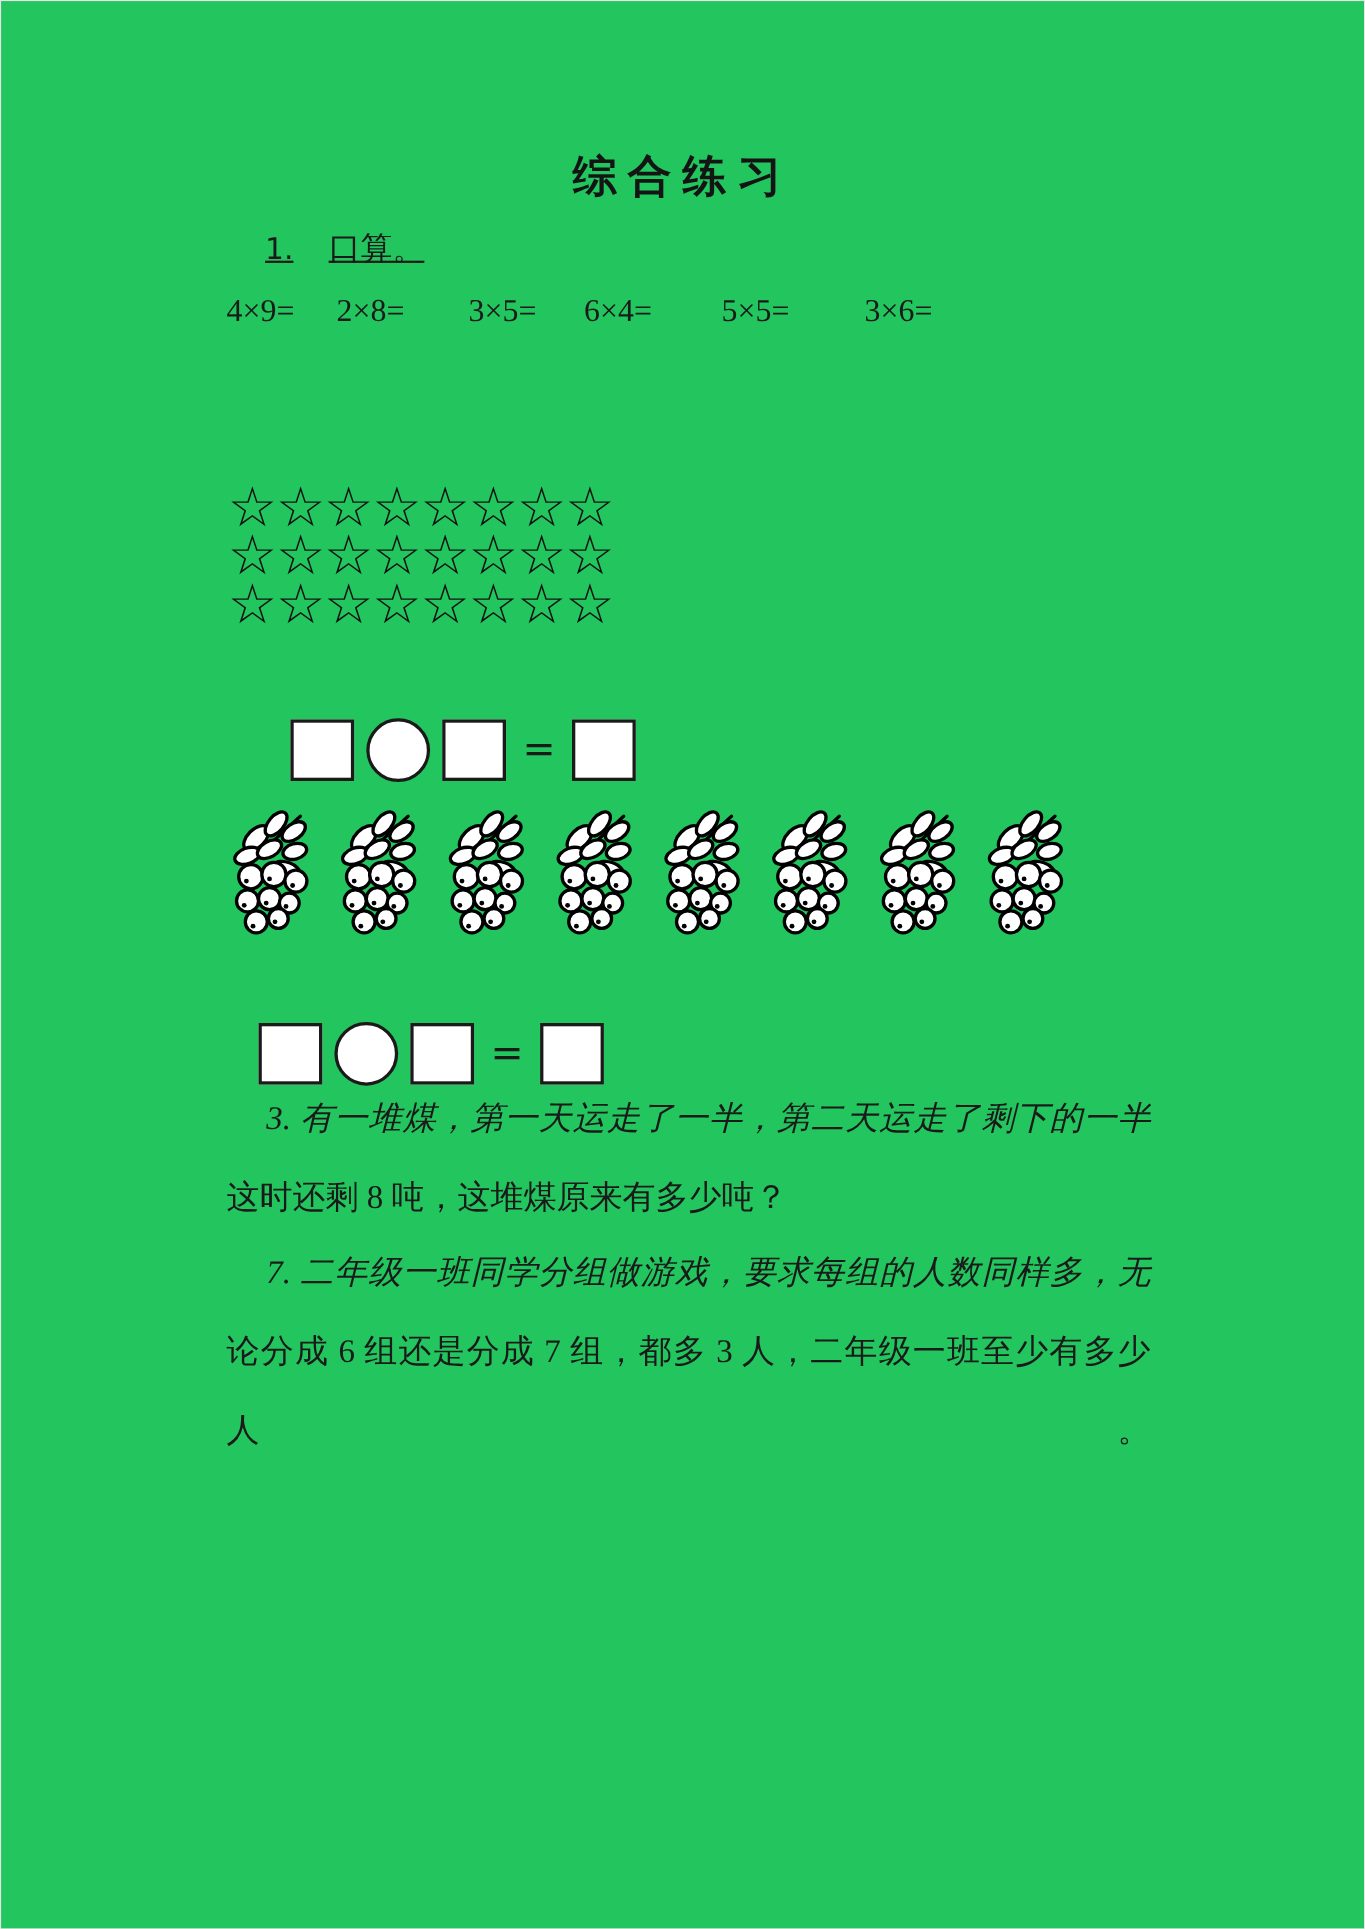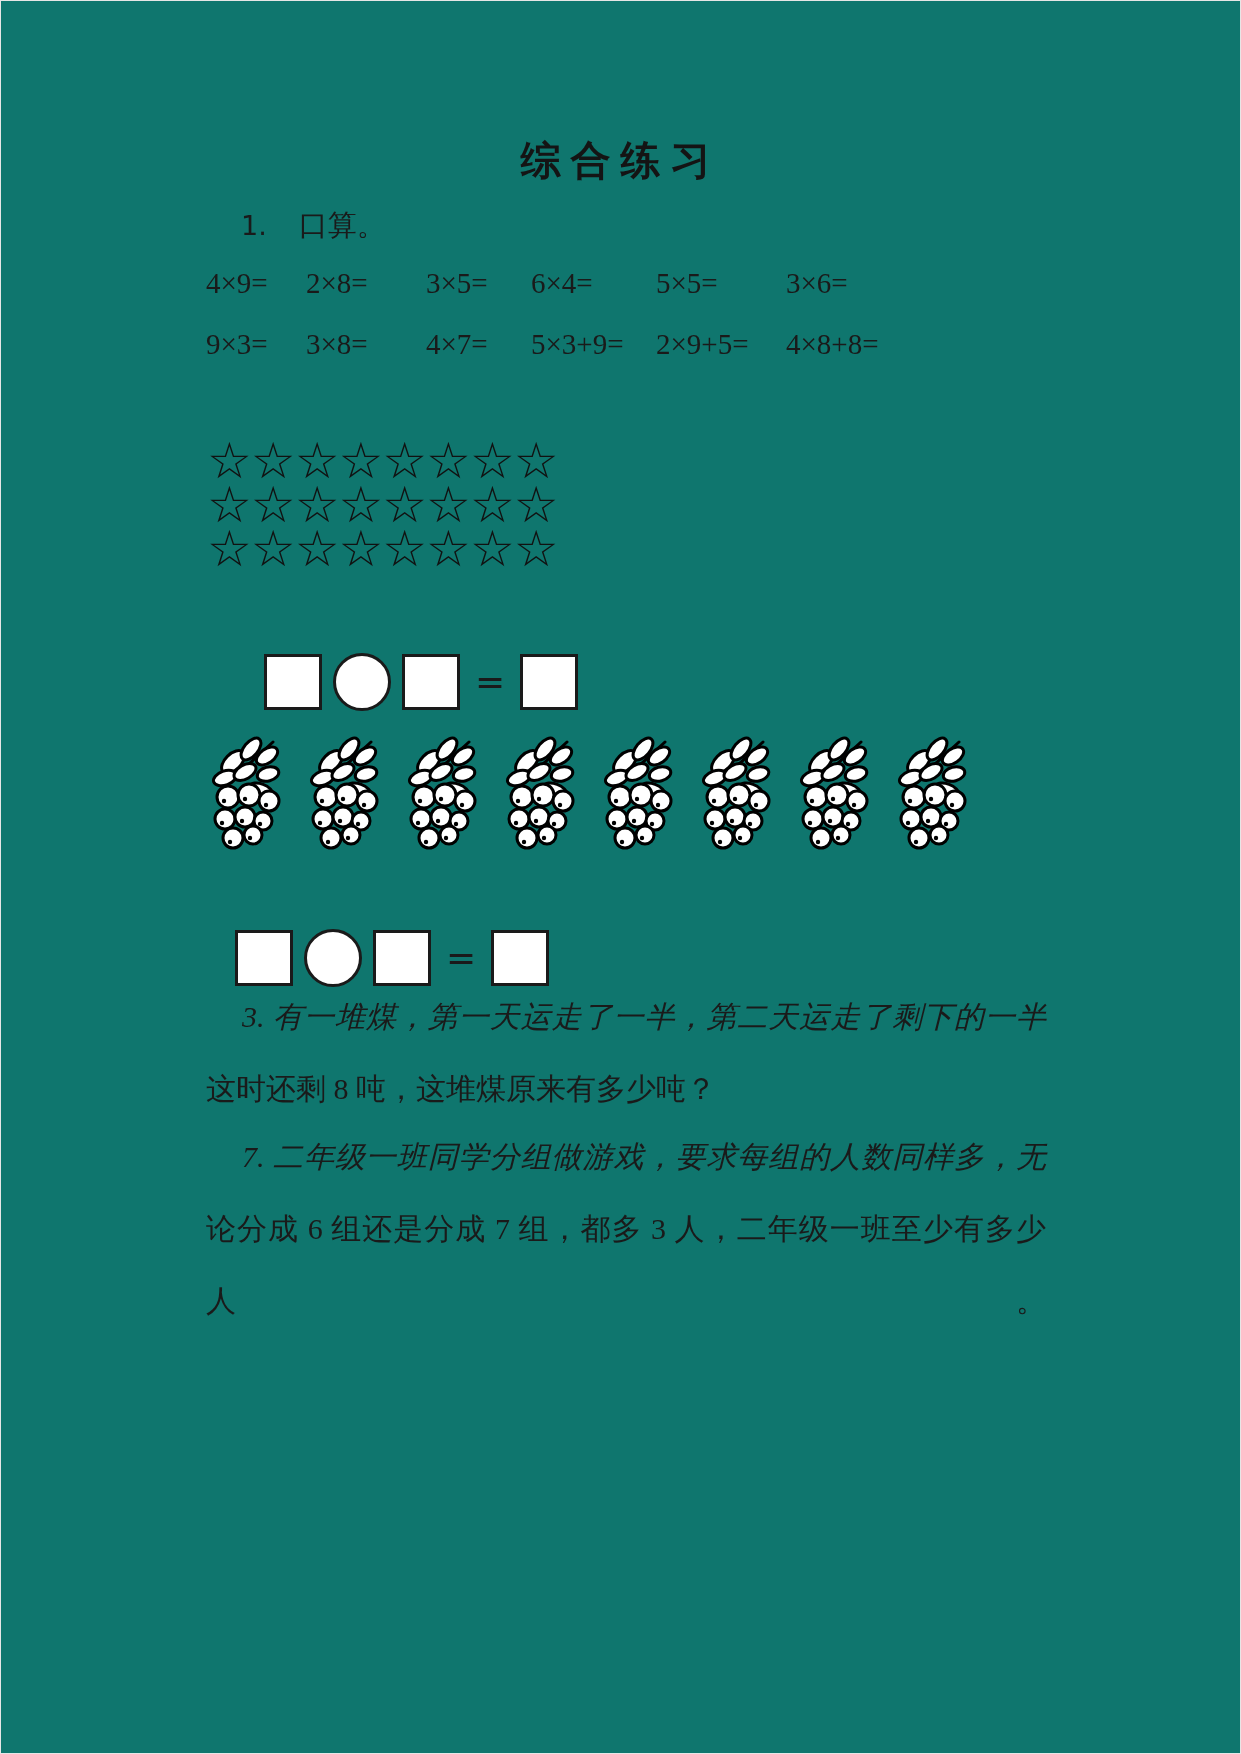--- a/index.html
+++ b/index.html
@@ -1,20 +1,20 @@
 <!DOCTYPE html>
 <html><head>
 <meta charset="utf-8">
 <style>
   html,body{margin:0;padding:0;background:#f2f2f2;}
   .page{
     position:relative;
     width:1241px;height:1754px;
     margin:0 auto;
-    background:#0f766e;
+    background:#22c55e;
     border:1px solid #e6e6e6;
     box-sizing:border-box;
     overflow:hidden;
     font-family:"Liberation Serif","DejaVu Serif",serif;
     color:#1a1a1a;
   }
   .title{
     position:absolute;top:132px;left:0;width:100%;
     text-align:center;
     font-size:40px;font-weight:600;
@@ -88,40 +88,32 @@
   .q3{top:980px;}
   .q4{top:1120px;}
 </style>
 </head>
 <body>
 
 <div class="page">
 
   <div class="title">综合练习</div>
 
-  <div class="q-head" style="top:205px;">
+  <div class="q-head" style="top:205px;text-decoration:underline;">
     <span class="q-num">1.</span><span>口算。</span>
   </div>
 
   <div class="math-row" style="top:266px;">
       <span>4×9=</span>
       <span>2×8=</span>
       <span>3×5=</span>
       <span>6×4=</span>
       <span>5×5=</span>
       <span>3×6=</span>
     </div>
-  <div class="math-row" style="top:327px;">
-      <span>9×3=</span>
-      <span>3×8=</span>
-      <span>4×7=</span>
-      <span>5×3+9=</span>
-      <span>2×9+5=</span>
-      <span>4×8+8=</span>
-    </div>
 
 
   <div class="star-grid">
       <div>☆☆☆☆☆☆☆☆</div>
       <div>☆☆☆☆☆☆☆☆</div>
       <div>☆☆☆☆☆☆☆☆</div>
     </div>
 
   <div class="eq-row first">
     <div class="shape-square"></div>

